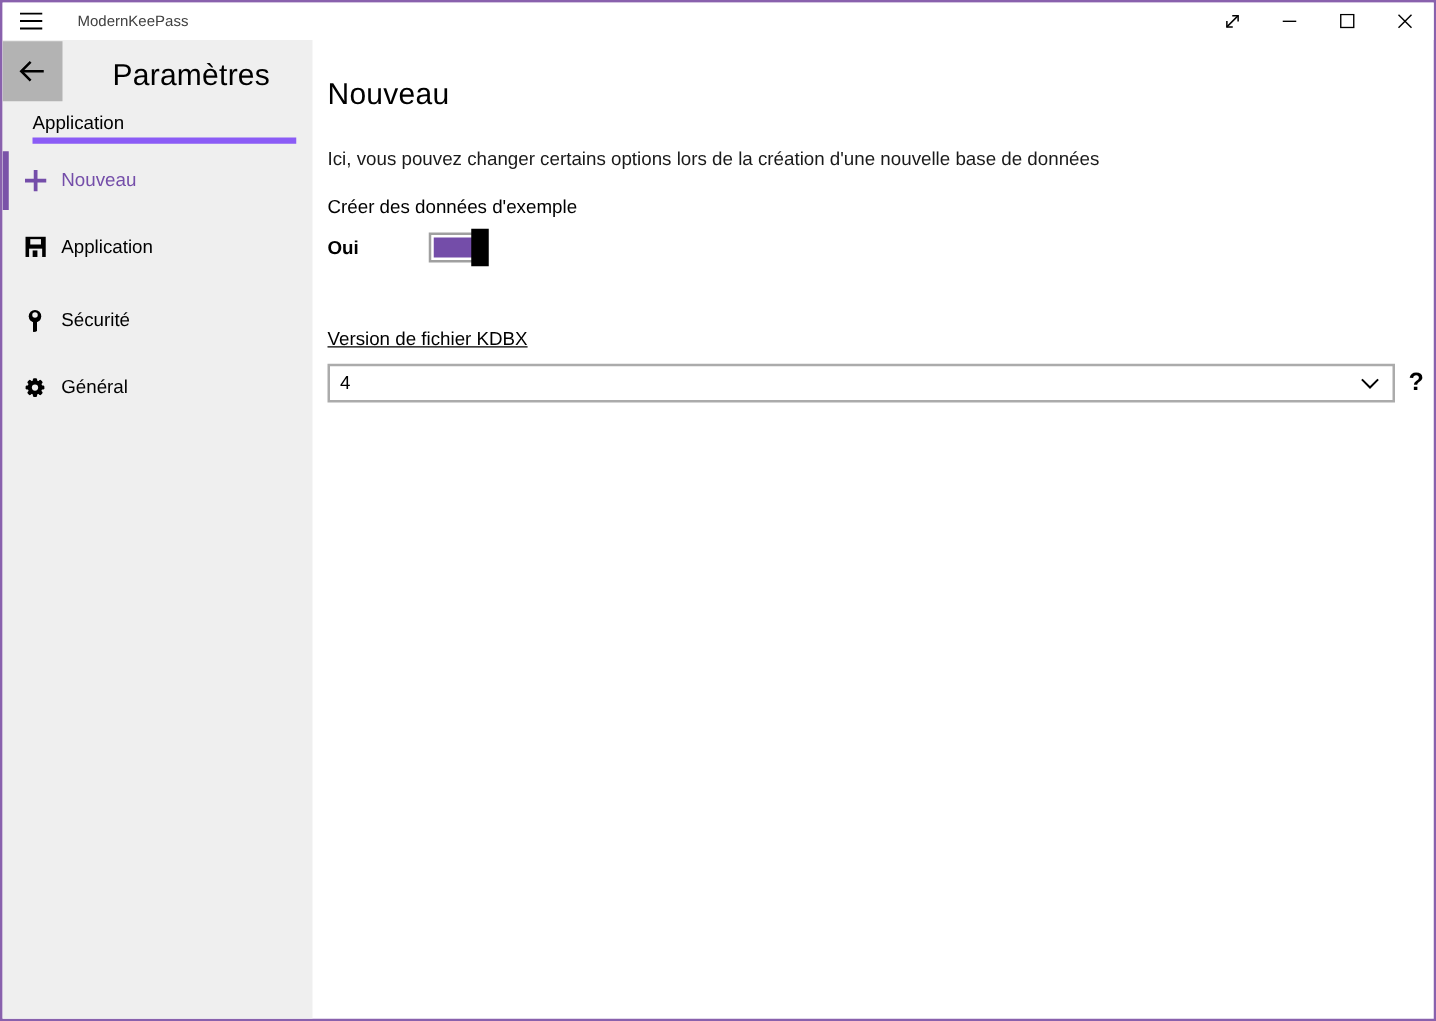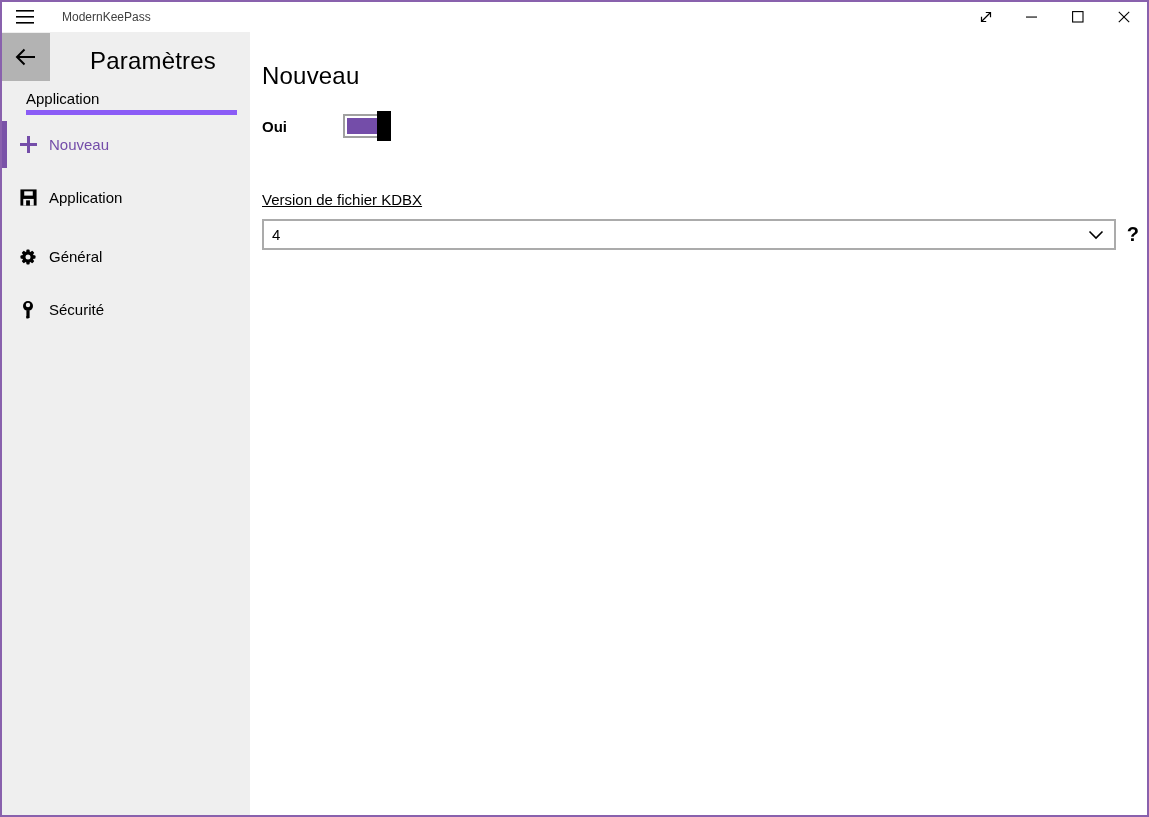--- a/index.html
+++ b/index.html
@@ -36,21 +36,21 @@
   .nav-item.selected .sel-bar { display:block; position:absolute; left:0; top:0; bottom:0; width:5px; background:#7a52a8; }
   .nav-icon { width:20px; height:20px; display:flex; align-items:center; justify-content:center; flex:none; }
   .nav-label { font-size:15px; margin-left:11px; }
   .nav-item.selected .nav-label { color:#744da9; }
   .section-gap { height:6px; }
 
   
   .page-title { font-size:24px; font-weight:400; margin-top:18px; letter-spacing:0.2px; }
   .page-desc { font-size:15px; margin-top:29px; color:#1a1a1a; }
   .toggle-label { font-size:15px; margin-top:21px; }
-  .toggle-row { display:flex; align-items:center; margin-top:21px; height:30px; }
+  .toggle-row { display:flex; align-items:center; margin-top:9px; height:30px; }
   .toggle-state { font-size:15px; font-weight:700; width:81px; }
   .toggle { position:relative; width:48px; height:30px; cursor:pointer; }
   .toggle-track { position:absolute; left:0; top:3px; width:40px; height:24px; border:2px solid #a0a0a0; background:#fff; }
   .toggle-fill { position:absolute; left:2px; top:2px; right:2px; bottom:2px; background:#744da9; }
   .toggle-thumb { position:absolute; right:0; top:0; width:14px; height:30px; background:#000; }
 
   .kdbx-label { font-size:15px; margin-top:50px;text-decoration:underline; }
   .kdbx-row { display:flex; align-items:center; margin-top:11px; }
   .combobox { flex:1; height:31px; border:2px solid #ababab; background:#fff; display:flex; align-items:center; padding:0 10px 0 8px; font-size:15px; cursor:pointer; }
   .combobox-value { flex:1; }
@@ -145,51 +145,53 @@
         </svg>
       </span>
       <span class="nav-label">Application</span>
     </div>
 
     <div class="section-gap"></div>
 
     <div class="nav-item">
 
       <span class="nav-icon">
+        <svg width="20" height="20" viewBox="0 0 20 20">
+          <circle cx="10" cy="6" r="5" fill="#000"></circle>
+          <circle cx="10" cy="5" r="2.2" fill="#efefef"></circle>
+          <rect x="8.4" y="10.5" width="3.2" height="7.5" fill="#000"></rect>
+          <rect x="8.4" y="16" width="2.2" height="2.5" fill="#000"></rect>
+        </svg>
+      </span>
+      <span class="nav-label">Sécurité</span>
+    </div>
+
+    <div class="nav-item">
+
+      <span class="nav-icon">
         <svg width="20" height="20" viewBox="0 0 24 24">
           <g fill="#000">
             <rect x="10" y="3" width="4" height="18" rx="1.2"></rect>
             <rect x="10" y="3" width="4" height="18" rx="1.2" transform="rotate(45 12 12)"></rect>
             <rect x="10" y="3" width="4" height="18" rx="1.2" transform="rotate(90 12 12)"></rect>
             <rect x="10" y="3" width="4" height="18" rx="1.2" transform="rotate(135 12 12)"></rect>
           </g>
           <circle cx="12" cy="12" r="7" fill="#000"></circle>
           <circle cx="12" cy="12" r="3" fill="#efefef"></circle>
         </svg>
       </span>
       <span class="nav-label">Général</span>
     </div>
-
-    <div class="nav-item">
-
-      <span class="nav-icon">
-        <svg width="20" height="20" viewBox="0 0 20 20">
-          <circle cx="10" cy="6" r="5" fill="#000"></circle>
-          <circle cx="10" cy="5" r="2.2" fill="#efefef"></circle>
-          <rect x="8.4" y="10.5" width="3.2" height="7.5" fill="#000"></rect>
-          <rect x="8.4" y="16" width="2.2" height="2.5" fill="#000"></rect>
-        </svg>
-      </span>
-      <span class="nav-label">Sécurité</span>
-    </div>
   </div>
 
   <div class="main">
     <div class="page-title">Nouveau</div>
-
+    <div class="page-desc">Ici, vous pouvez changer certains options lors de la création d'une nouvelle base de données</div>
+
+    <div class="toggle-label">Créer des données d'exemple</div>
     <div class="toggle-row">
       <span class="toggle-state">Oui</span>
       <div class="toggle">
         <span class="toggle-track">
           <span class="toggle-fill"></span>
         </span>
         <span class="toggle-thumb"></span>
       </div>
     </div>
 

